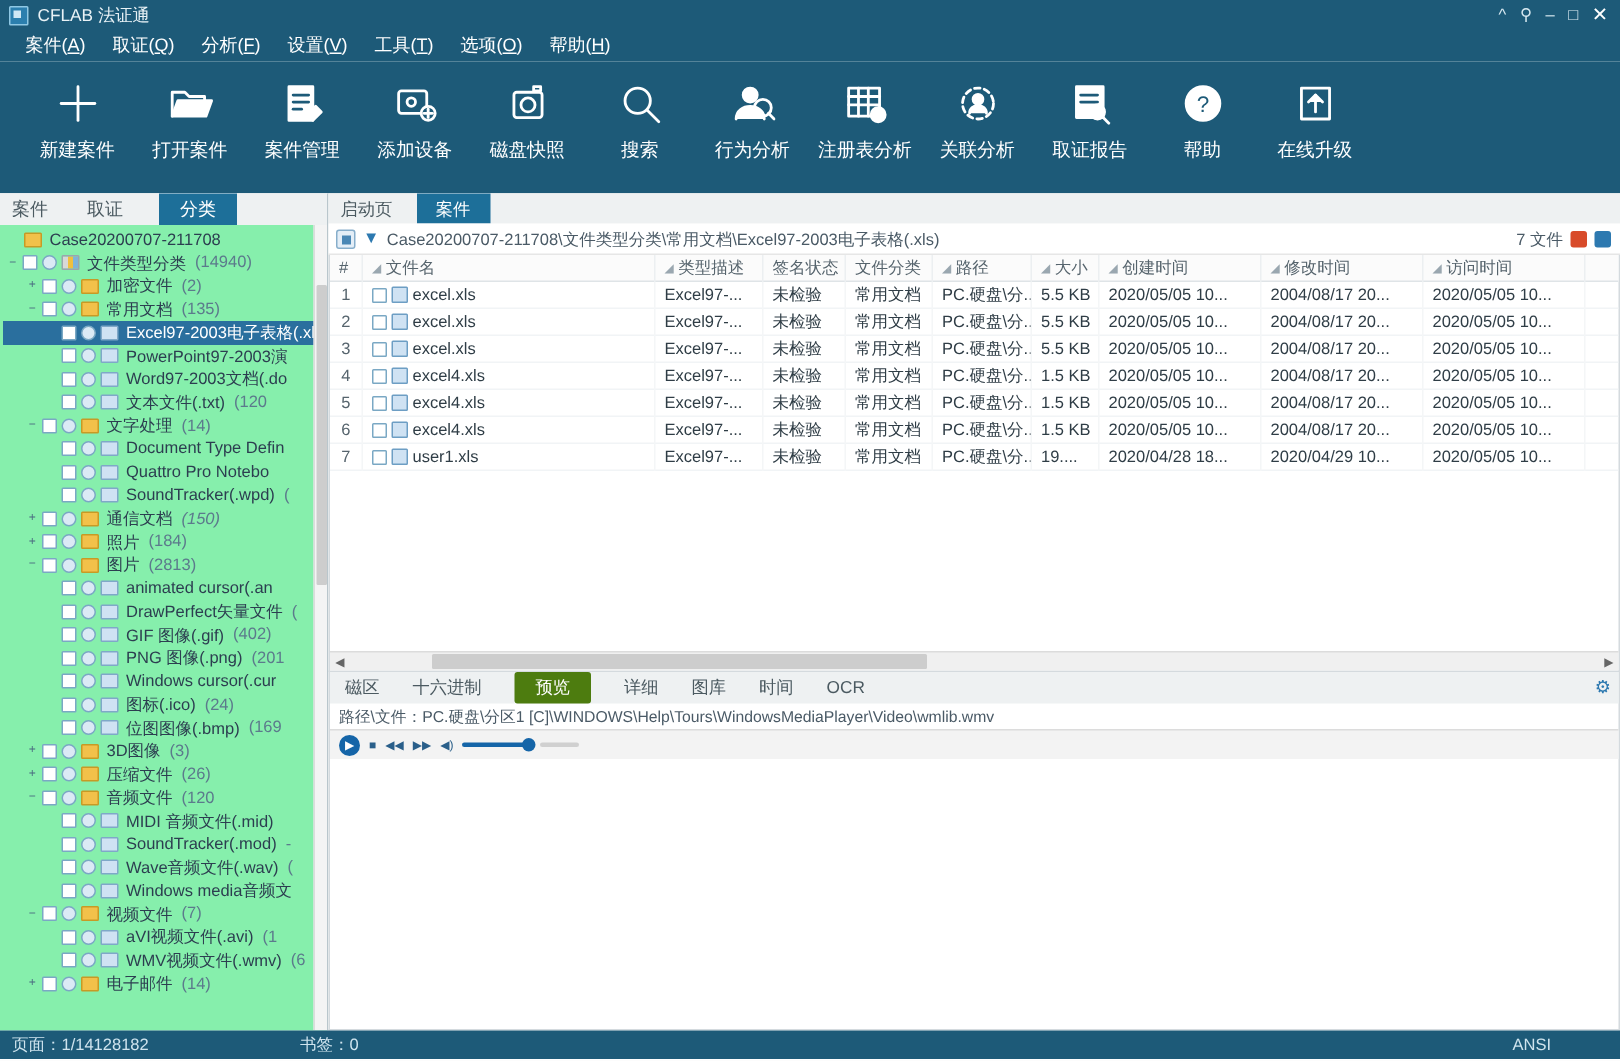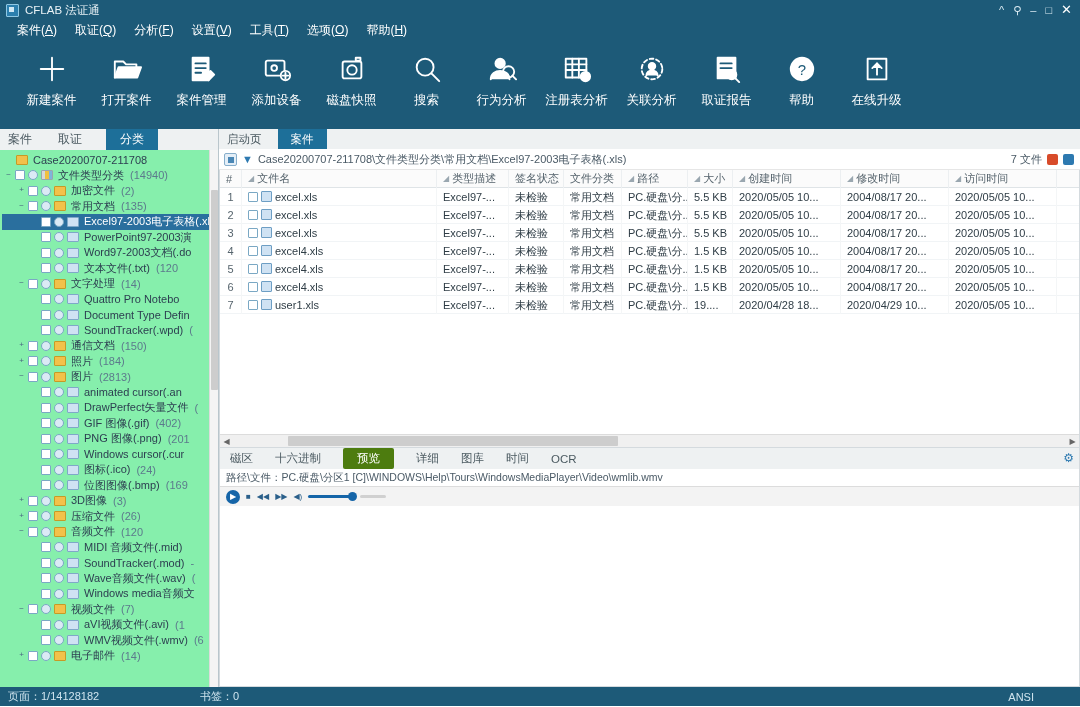--- a/index.html
+++ b/index.html
@@ -428,47 +428,47 @@
             <span class="fico folder"></span>
             <span>文字处理</span>
             <span class="cnt" style="margin-left: 4px;">(14)</span>
           </div>
           <div class="tnode">
             <span class="ind" style="width: 26px;"></span>
             <span class="exp"></span>
             <span class="chk"></span>
             <span class="rnd"></span>
             <span class="fico file"></span>
+            <span>Document Type Defin</span>
+          </div>
+          <div class="tnode">
+            <span class="ind" style="width: 26px;"></span>
+            <span class="exp"></span>
+            <span class="chk"></span>
+            <span class="rnd"></span>
+            <span class="fico file"></span>
             <span>Quattro Pro Notebo</span>
-          </div>
-          <div class="tnode">
-            <span class="ind" style="width: 26px;"></span>
-            <span class="exp"></span>
-            <span class="chk"></span>
-            <span class="rnd"></span>
-            <span class="fico file"></span>
-            <span>Document Type Defin</span>
           </div>
           <div class="tnode">
             <span class="ind" style="width: 26px;"></span>
             <span class="exp"></span>
             <span class="chk"></span>
             <span class="rnd"></span>
             <span class="fico file"></span>
             <span>SoundTracker(.wpd)</span>
             <span class="cnt" style="margin-left: 4px;">(</span>
           </div>
           <div class="tnode">
             <span class="ind" style="width: 13px;"></span>
             <span class="exp">+</span>
             <span class="chk"></span>
             <span class="rnd"></span>
             <span class="fico folder"></span>
             <span>通信文档</span>
-            <span class="cnt" style="margin-left: 4px;">(150)</span>
+            <span class="cnt" style="margin-left: 4px; font-style: italic;">(150)</span>
           </div>
           <div class="tnode">
             <span class="ind" style="width: 13px;"></span>
             <span class="exp">+</span>
             <span class="chk"></span>
             <span class="rnd"></span>
             <span class="fico folder"></span>
             <span>照片</span>
             <span class="cnt" style="margin-left: 4px;">(184)</span>
           </div>

